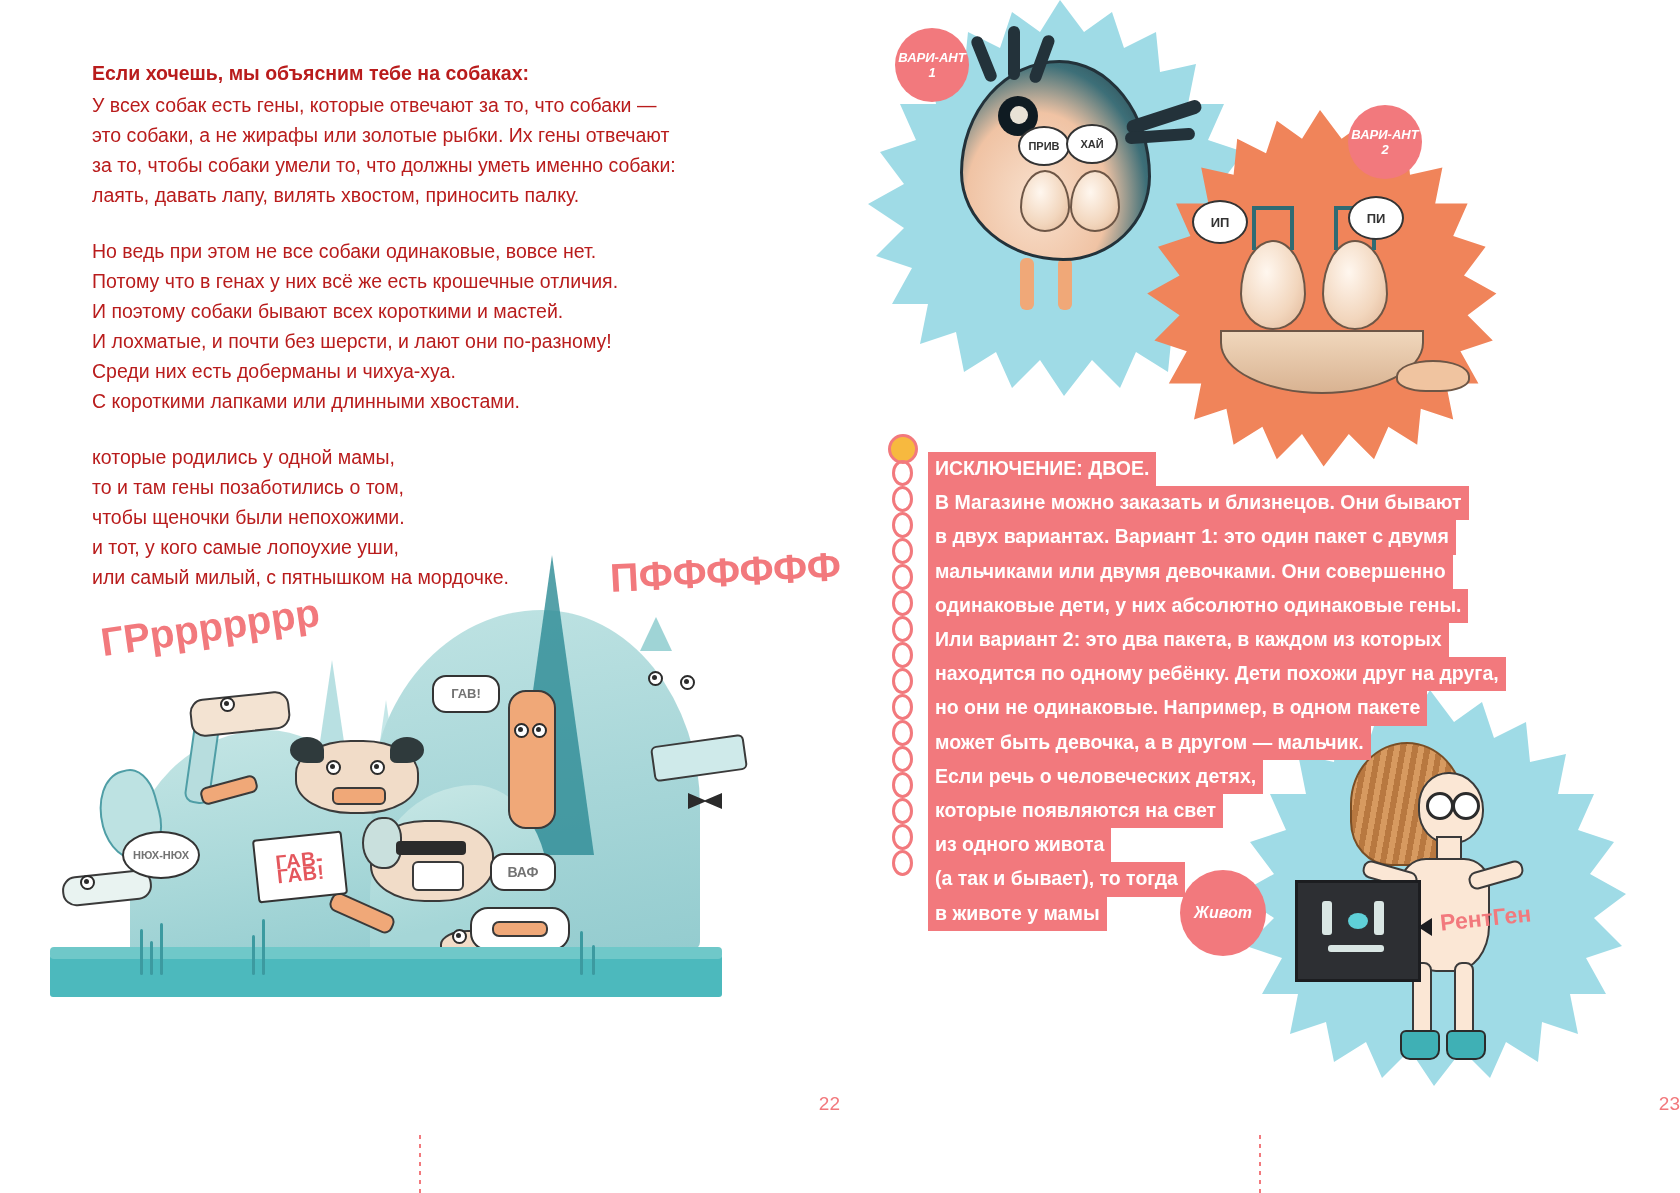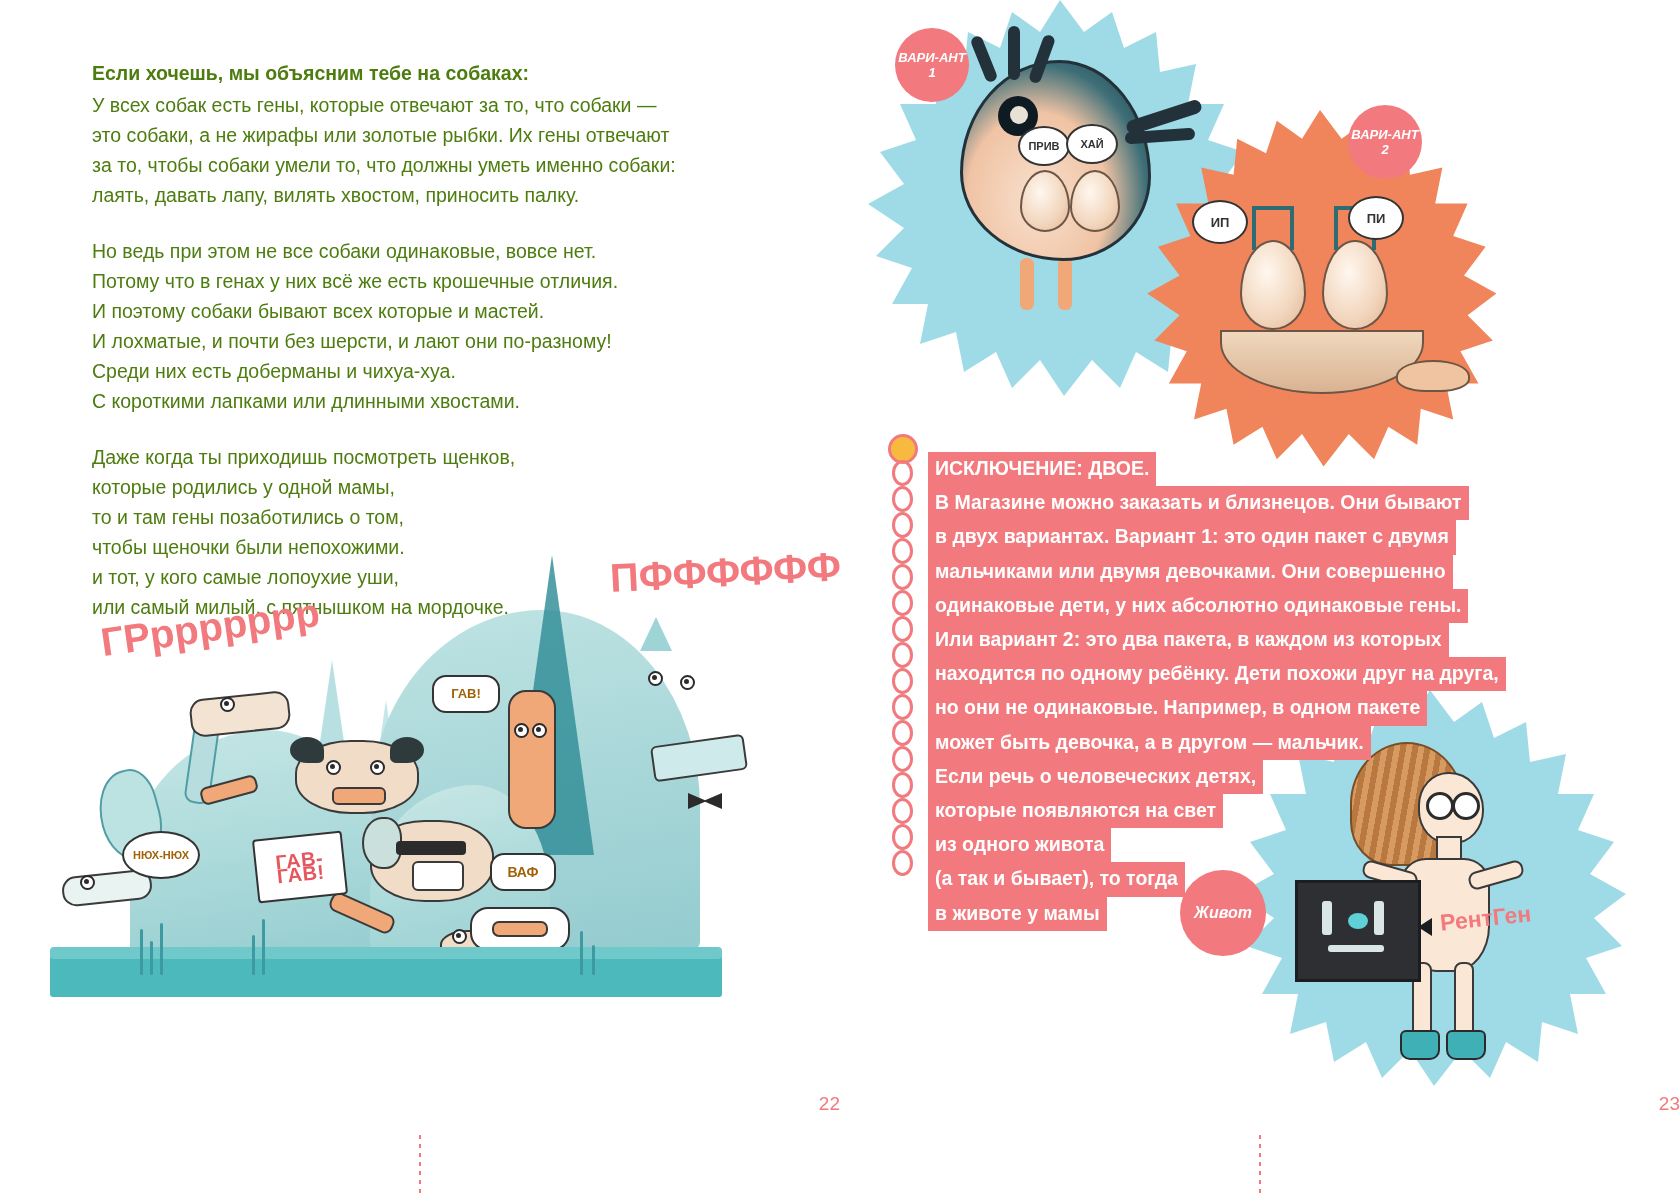--- a/index.html
+++ b/index.html
@@ -28,21 +28,21 @@
     width: 840px; height: 1193px;
   }
 
   .body-text {
     position: absolute;
     left: 92px;
     top: 58px;
     width: 660px;
     font-size: 19.5px;
     line-height: 30px;
-    color: #4d7c0f;
+    color: #b91c1c;
   }
   .body-text .lead {
     font-weight: bold;
     display: block;
     margin-bottom: 2px;
   }
   .body-text p {
     margin: 0 0 26px 0;
   }
   .body-text .ln {
@@ -157,21 +157,21 @@
     background: #2b2b2b;
     border-radius: 50%;
   }
   .bubble {
     position: absolute;
     background: #fff;
     border: 2px solid #333;
     border-radius: 14px;
     font-size: 13px;
     font-weight: bold;
-    color: #a16207;
+    color: #737373;
     display: flex;
     align-items: center;
     justify-content: center;
     text-align: center;
     line-height: 14px;
     padding: 4px 8px;
   }
   .bubble.star {
     background: #fff;
     border: 2px solid #333;
@@ -387,27 +387,26 @@
     <p class="para1">
       <span class="lead">Если хочешь, мы объясним тебе на собаках:</span>
       <span class="ln">У всех собак есть гены, которые отвечают за то, что собаки —</span>
       <span class="ln">это собаки, а не жирафы или золотые рыбки. Их гены отвечают</span>
       <span class="ln">за то, чтобы собаки умели то, что должны уметь именно собаки:</span>
       <span class="ln">лаять, давать лапу, вилять хвостом, приносить палку.</span>
     </p>
     <p class="para2">
       <span class="ln">Но ведь при этом не все собаки одинаковые, вовсе нет.</span>
       <span class="ln">Потому что в генах у них всё же есть крошечные отличия.</span>
-      <span class="ln">И поэтому собаки бывают всех которые и мастей.</span>
+      <span class="ln">И поэтому собаки бывают всех короткими и мастей.</span>
       <span class="ln">И лохматые, и почти без шерсти, и лают они по-разному!</span>
       <span class="ln">Среди них есть доберманы и чихуа-хуа.</span>
       <span class="ln">С короткими лапками или длинными хвостами.</span>
     </p>
     <p class="para3">
-      <span class="ln">Даже когда ты приходишь посмотреть щенков,</span>
       <span class="ln">которые родились у одной мамы,</span>
       <span class="ln">то и там гены позаботились о том,</span>
       <span class="ln">чтобы щеночки были непохожими.</span>
       <span class="ln">и тот, у кого самые лопоухие уши,</span>
       <span class="ln">или самый милый, с пятнышком на мордочке.</span>
     </p>
   </div>
 
   <div id="dog-scene">
 

